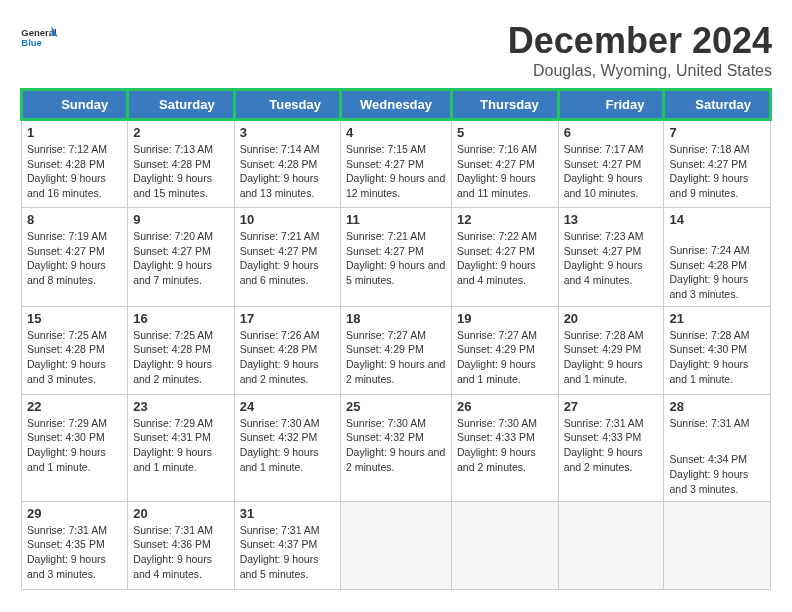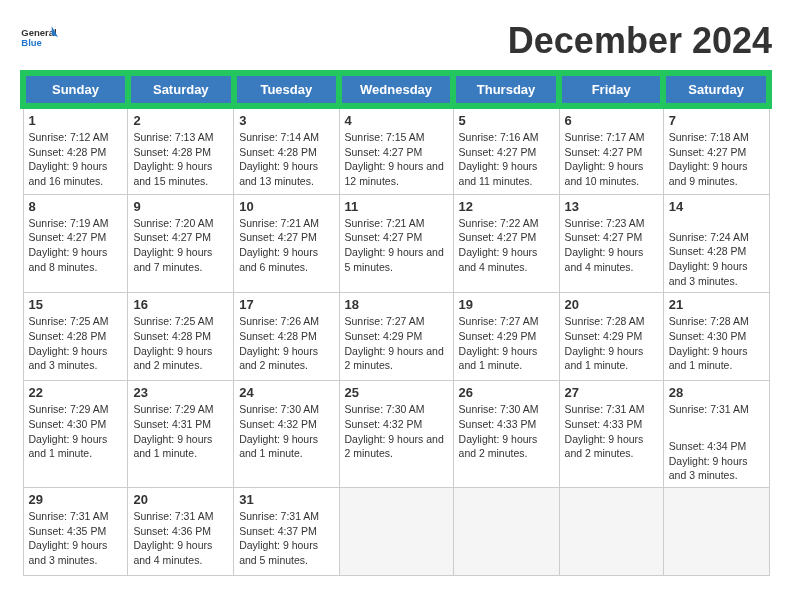--- a/index.html
+++ b/index.html
@@ -35,22 +35,22 @@
     table {
       width: 100%;
       border-collapse: collapse;
     }
     th {
       background-color: #3a7abf;
       color: #fff;
       font-size: 13px;
       font-weight: bold;
       padding: 6px 18px;
-      text-align: center;
-      border: 6px solid #22c55e;
+      text-align: right;
+      border: 3px solid #22c55e;
     }
     td {
       border: 1px solid #ccc;
       vertical-align: top;
       padding: 4px 5px;
       font-size: 10.5px;
       color: #333;
       width: calc(100% / 7);
       min-height: 80px;
       background: #fff;
@@ -80,20 +80,21 @@
     <svg width="38" height="38" viewBox="0 0 60 50">
       <rect x="0" y="0" width="60" height="50" fill="none"></rect>
       <text x="2" y="20" font-family="Arial" font-size="15" font-weight="bold" fill="#333">General</text>
       <text x="2" y="36" font-family="Arial" font-size="15" font-weight="bold" fill="#2277cc">Blue</text>
       <polygon points="50,5 60,22 50,18" fill="#2277cc"></polygon>
     </svg>
   </div>
 </div>
   <div class="title-area">
     <div class="month-title">December 2024</div>
+    <div class="location">Douglas, Wyoming, United States</div>
   </div>
 </div>
 
 <table>
   <thead>
     <tr>
     <th>Sunday</th>
         <th>Saturday</th>
         <th>Tuesday</th>
         <th>Wednesday</th>

